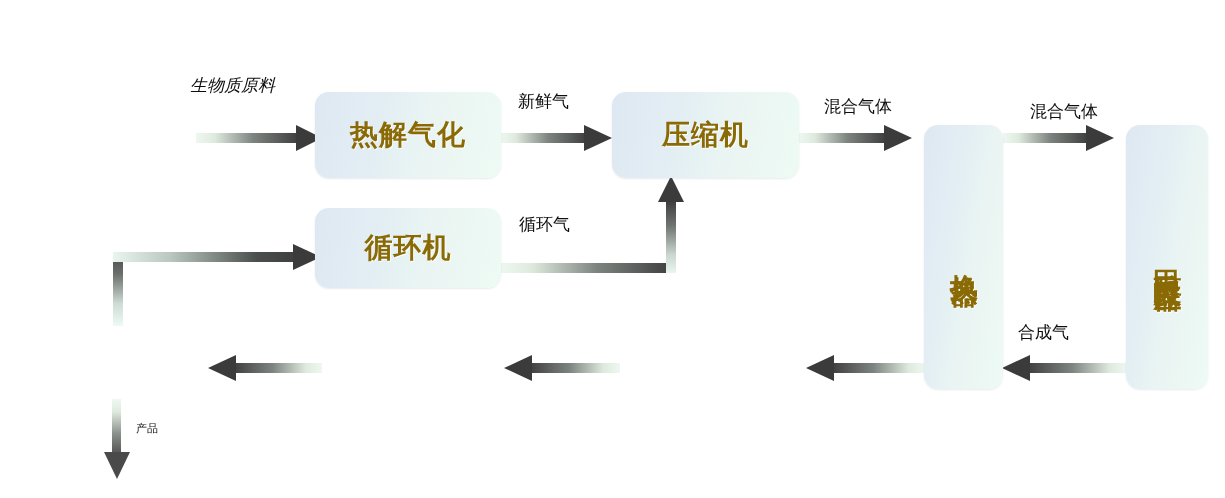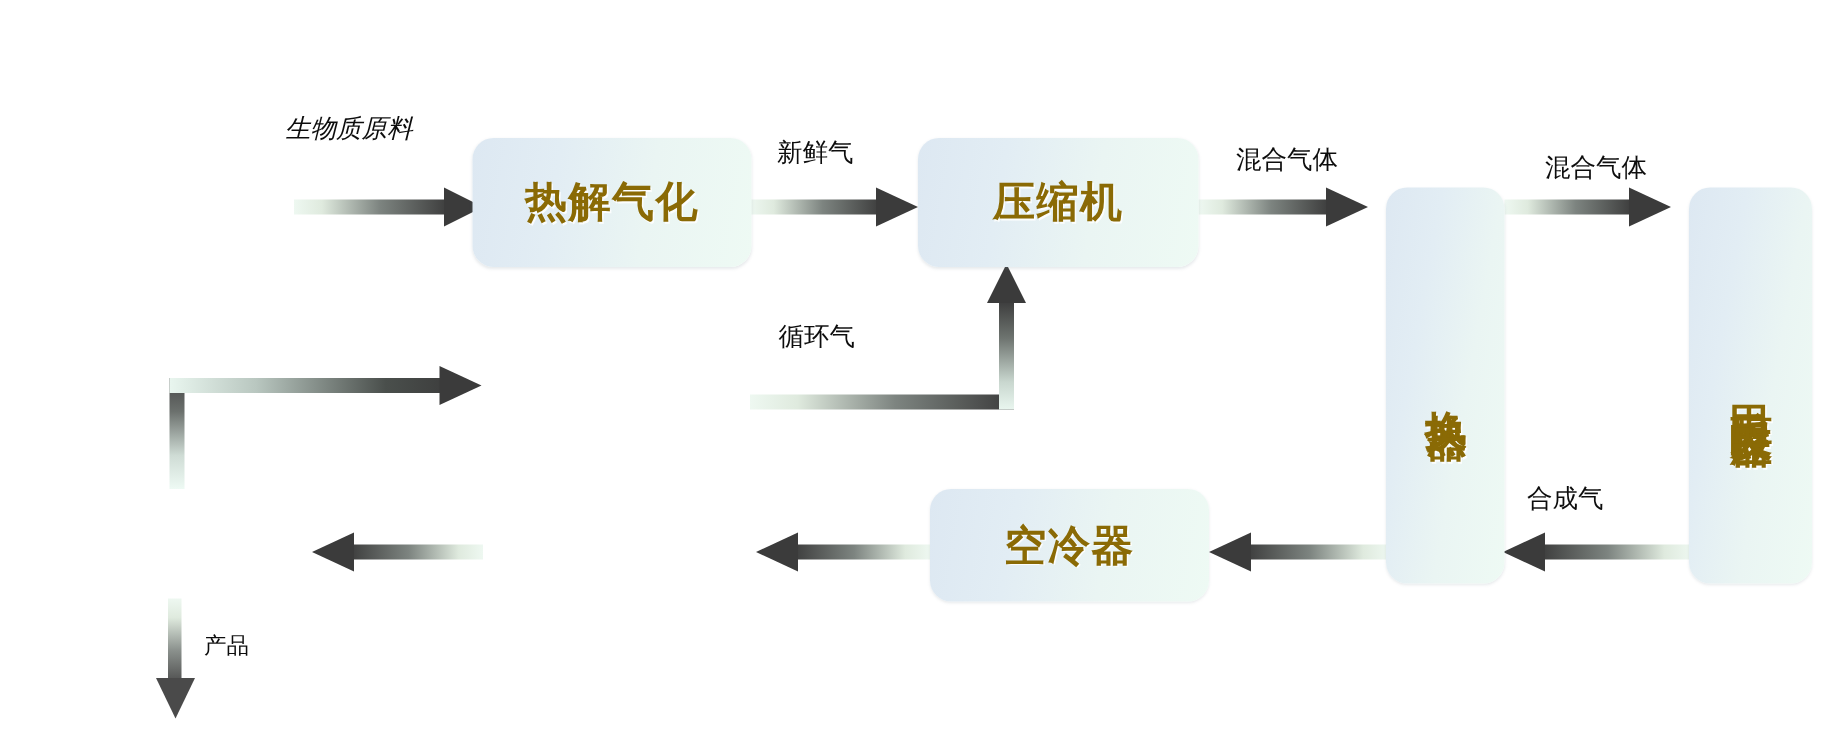--- a/index.html
+++ b/index.html
@@ -49,21 +49,21 @@
   
   .stream-label {
     position: absolute;
     font-family: "Liberation Serif", "DejaVu Serif", serif;
     font-size: 17px;
     color: #0d0d0d;
     white-space: nowrap;
     text-shadow: 0.5px 0.5px 0 rgba(255,255,255,0.6);
   }
   .stream-label.small {
-    font-size: 15px;
+    font-size: 11px;
   }
 
   
   .arrow-svg {
     position: absolute;
     left: 0;
     top: 0;
     width: 1225px;
     height: 498px;
     pointer-events: none;
@@ -184,34 +184,34 @@
   </svg>
 
   <div class="unit" style="left:315px; top:92px; width:186px; height:86px;">
     <span class="unit-label">热解气化</span>
   </div>
 
   <div class="unit" style="left:612px; top:92px; width:187px; height:86px;justify-content:center;">
     <span class="unit-label">压缩机</span>
   </div>
 
+  <div class="unit" style="left:315px; top:208px; width:186px; height:80px;">
+    <span class="unit-label">循环机</span>
+  </div>
 
   <div class="unit vertical" style="left:924px; top:125px; width:79px; height:264px;">
     <span class="unit-label">换热器</span>
   </div>
 
   <div class="unit vertical" style="left:1126px; top:125px; width:82px; height:264px;">
     <span class="unit-label">甲醇反应器</span>
   </div>
 
 
 
-  <div class="unit" style="left:620px; top:326px; width:186px; height:75px;">
-    <span class="unit-label">空冷器</span>
-  </div>
 
   <div class="stream-label" style="left:190px; top:74px;font-style:italic;">生物质原料</div>
 
   <div class="stream-label" style="left:518px; top:90px;">新鲜气</div>
 
   <div class="stream-label" style="left:824px; top:95px;">混合气体</div>
 
   <div class="stream-label" style="left:1030px; top:100px;">混合气体</div>
 
   <div class="stream-label" style="left:519px; top:213px;">循环气</div>

